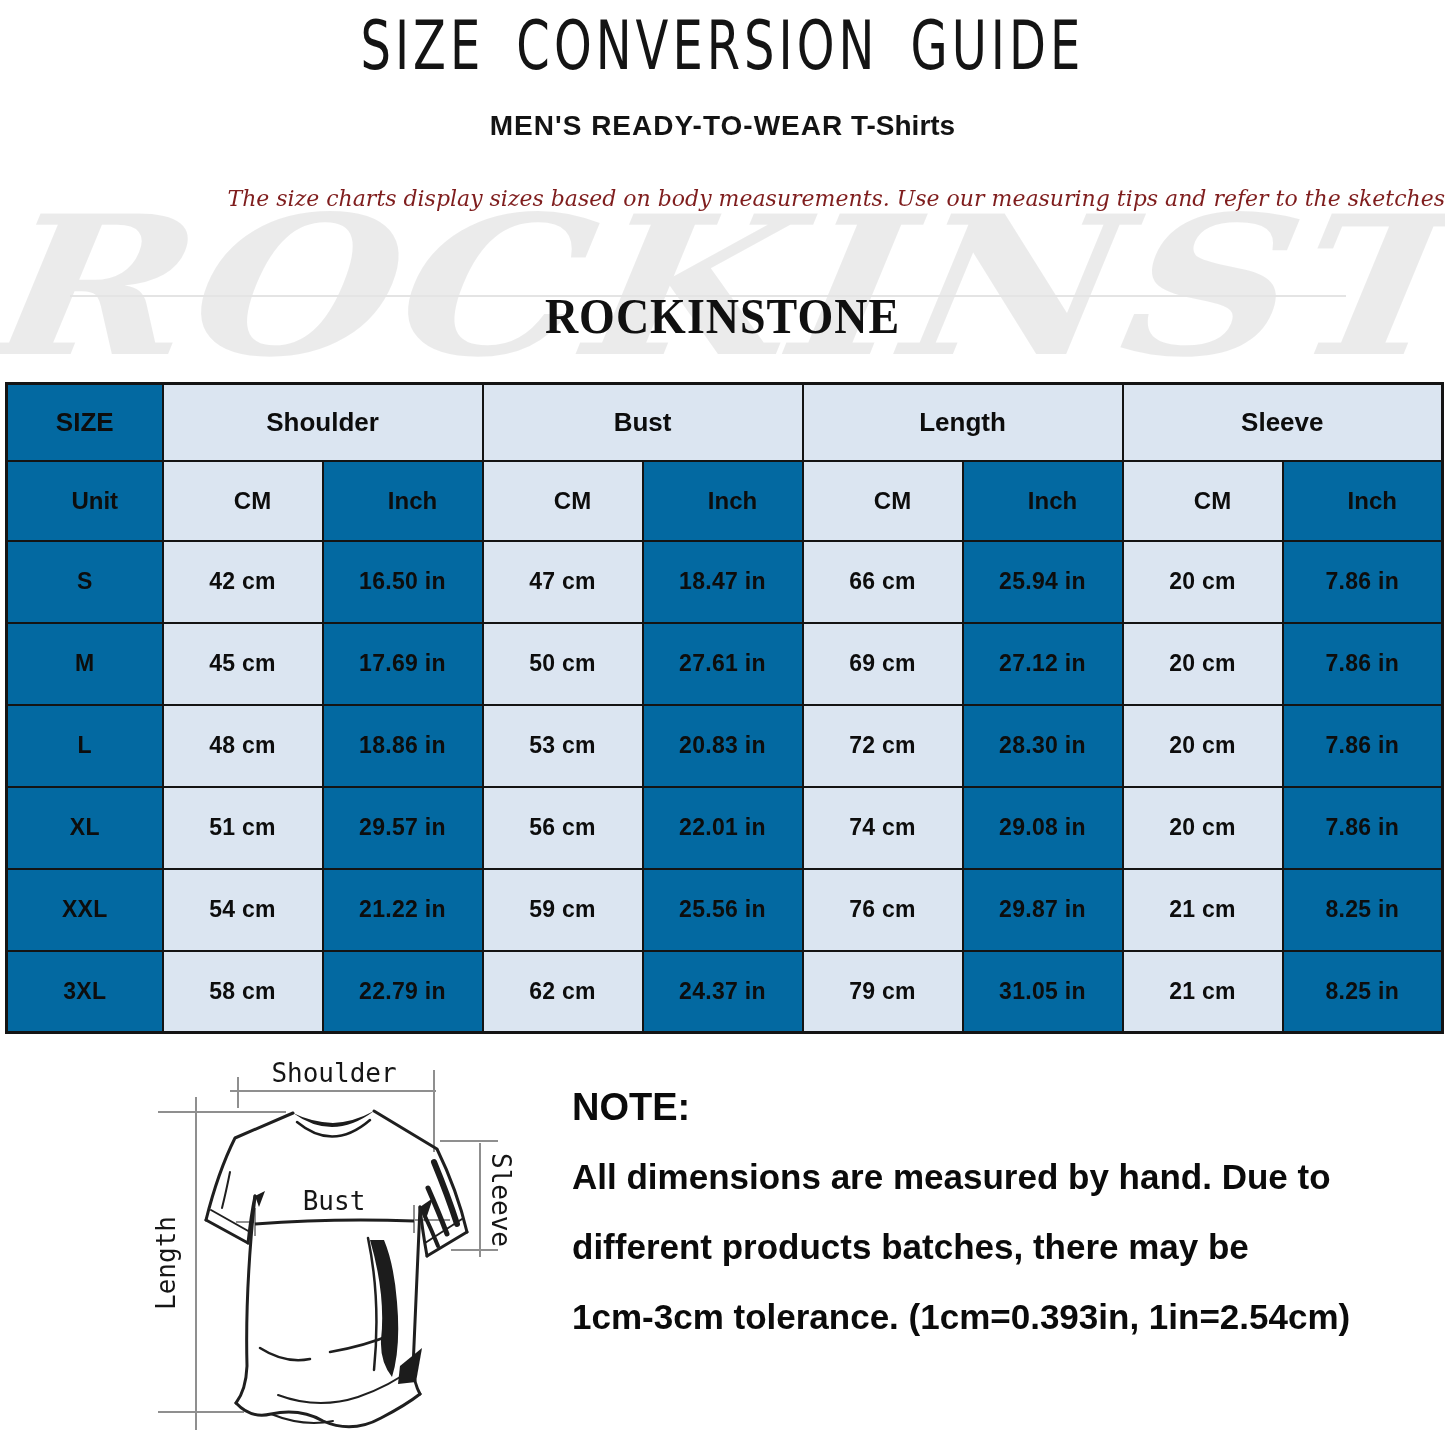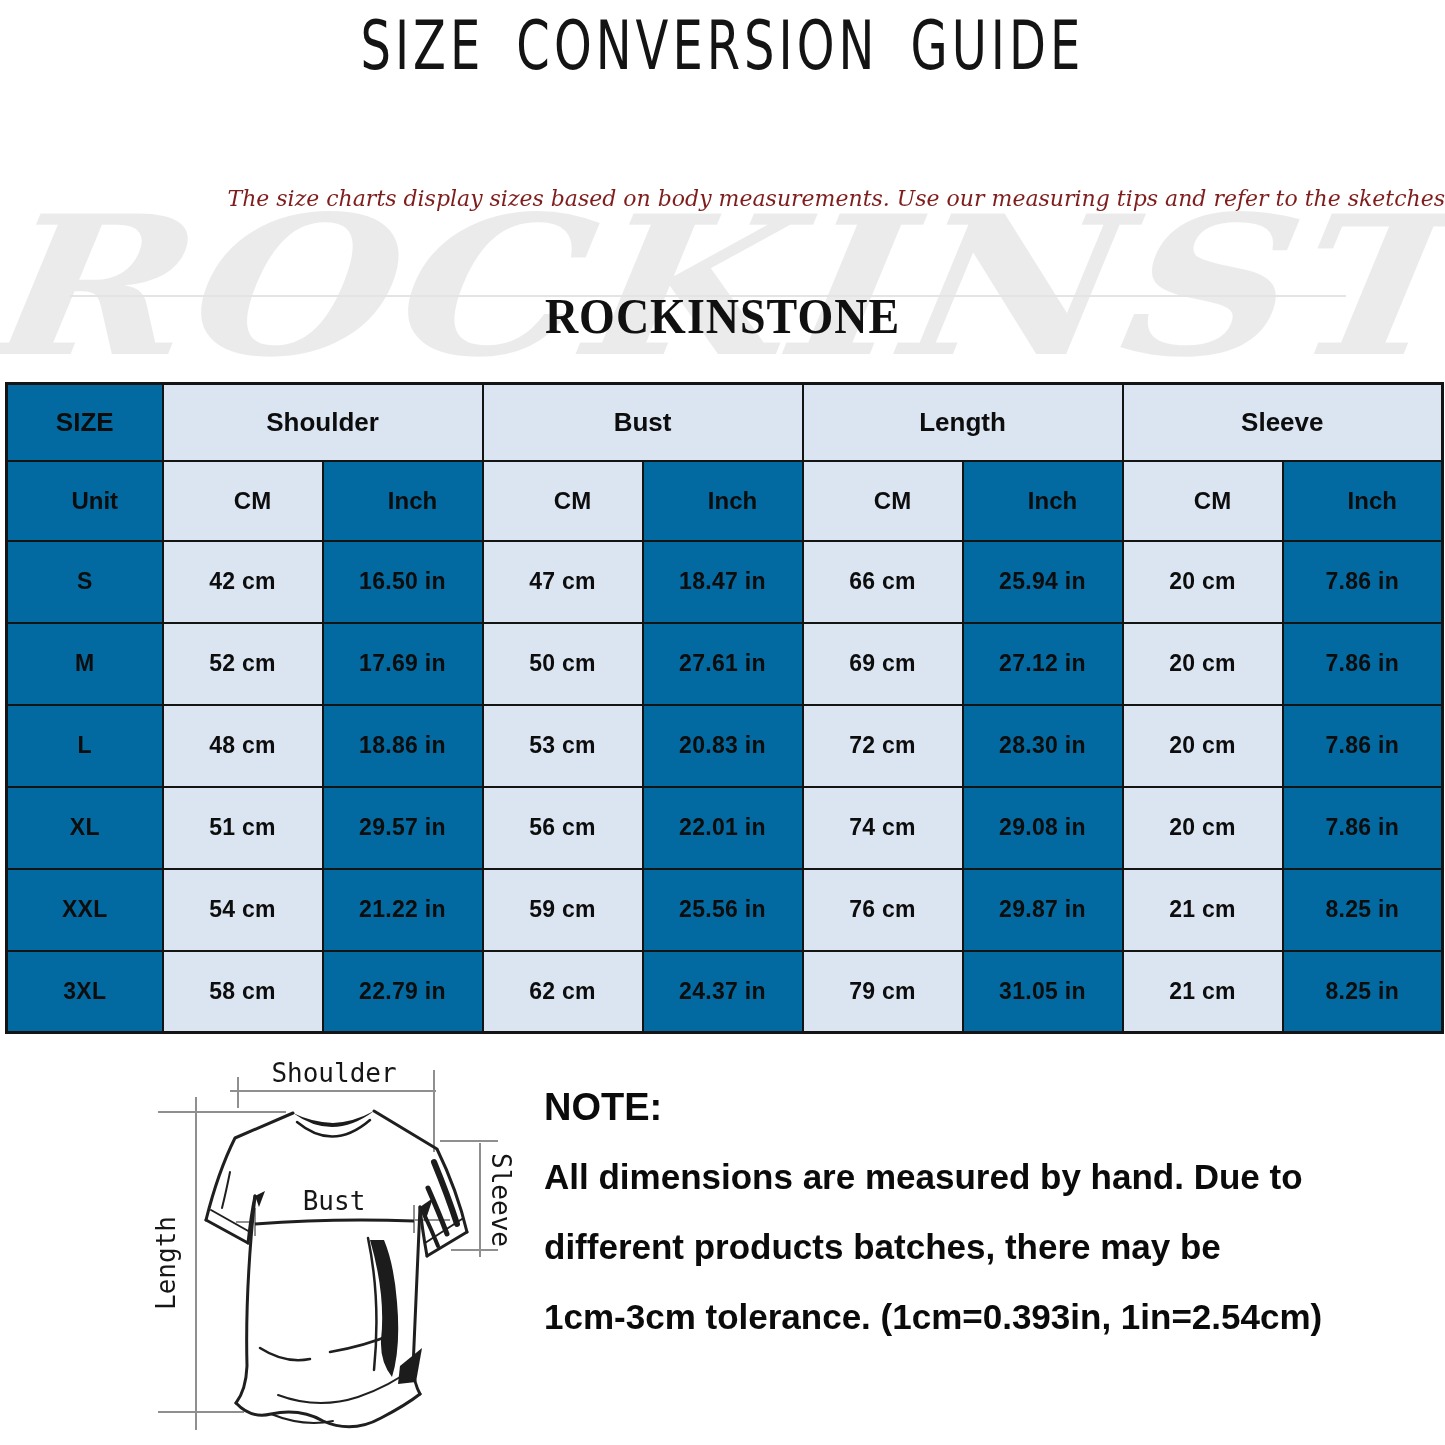--- a/index.html
+++ b/index.html
@@ -32,37 +32,41 @@
   table.size td{border:2px solid #141414;text-align:center;vertical-align:middle;padding:0;
                 color:#0d0d0d;font-family:"Liberation Sans",sans-serif;}
   td.b{background:#dbe5f1;}
   tr.grp{height:77px;} tr.unit{height:80px;} tr.data{height:82px;}
   tr.grp td{font-size:26px;font-weight:700;}
   tr.unit td{font-size:24px;font-weight:700;padding-left:20px;}
   tr.data td{font-size:23px;font-weight:700;letter-spacing:0.3px;}
 
   
   .sketch{position:absolute;left:118px;top:1050px;}
-  .note{position:absolute;left:544px;top:1072px;width:810px;font-weight:700;color:#0b0b0b;}
+  .note{position:absolute;left:572px;top:1072px;width:810px;font-weight:700;color:#0b0b0b;}
   .note div{line-height:70px;white-space:nowrap;}
   .note .head{font-size:38px;}
   .note .ln{font-size:35px;}
 </style>
 </head>
 <body>
 
 <div class="page">
 
   <div class="watermark">ROCKINSTONE</div>
   <div class="thin-rule"></div>
 
   <div class="title">
     <span>SIZE CONVERSION GUIDE</span>
   </div>
 
+  <div class="subtitle">
+    <span class="caps">MEN'S READY-TO-WEAR</span>
+    <span>T-Shirts</span>
+  </div>
 
   <div class="desc desc1">The size charts display sizes based on body measurements. Use our measuring tips and refer to the sketches</div>
 
   <div class="brand">ROCKINSTONE</div>
 
   <table class="size">
     <colgroup>
       <col style="width:156px">
       <col style="width:160px">
         <col style="width:160px">
@@ -99,21 +103,21 @@
         <td>16.50 in</td>
         <td class="b">47 cm</td>
         <td>18.47 in</td>
         <td class="b">66 cm</td>
         <td>25.94 in</td>
         <td class="b">20 cm</td>
         <td>7.86 in</td>
       </tr>
       <tr class="data">
         <td>M</td>
-        <td class="b">52 cm</td>
+        <td class="b">45 cm</td>
         <td>17.69 in</td>
         <td class="b">50 cm</td>
         <td>27.61 in</td>
         <td class="b">69 cm</td>
         <td>27.12 in</td>
         <td class="b">20 cm</td>
         <td>7.86 in</td>
       </tr>
       <tr class="data">
         <td>L</td>

